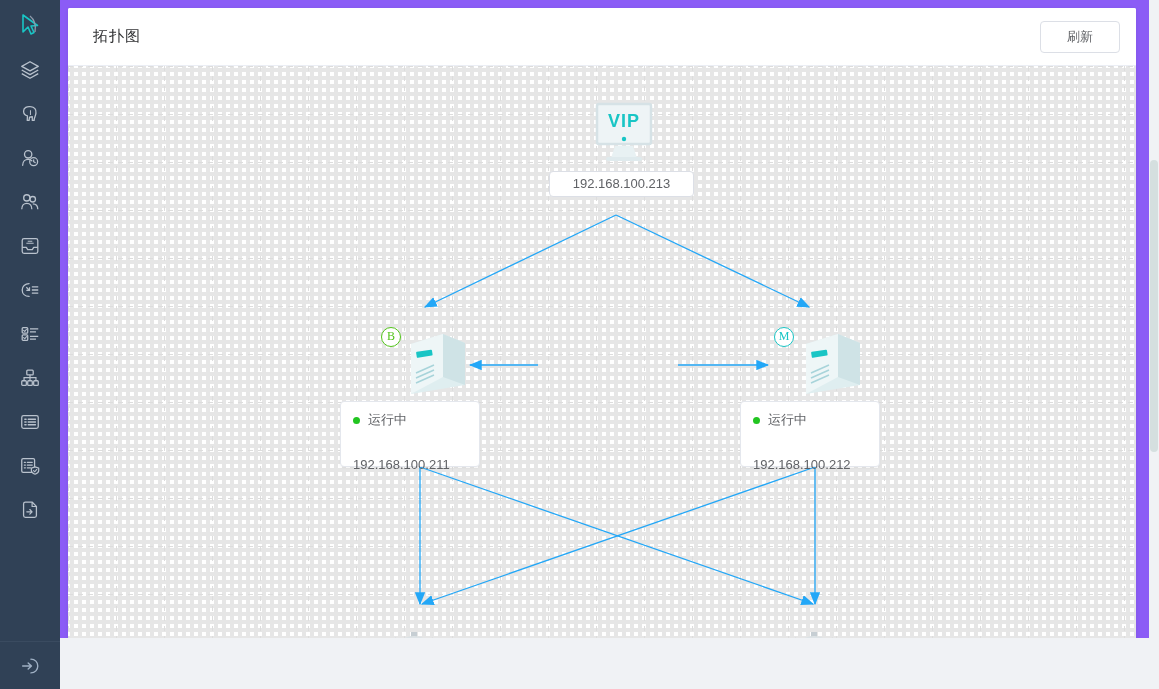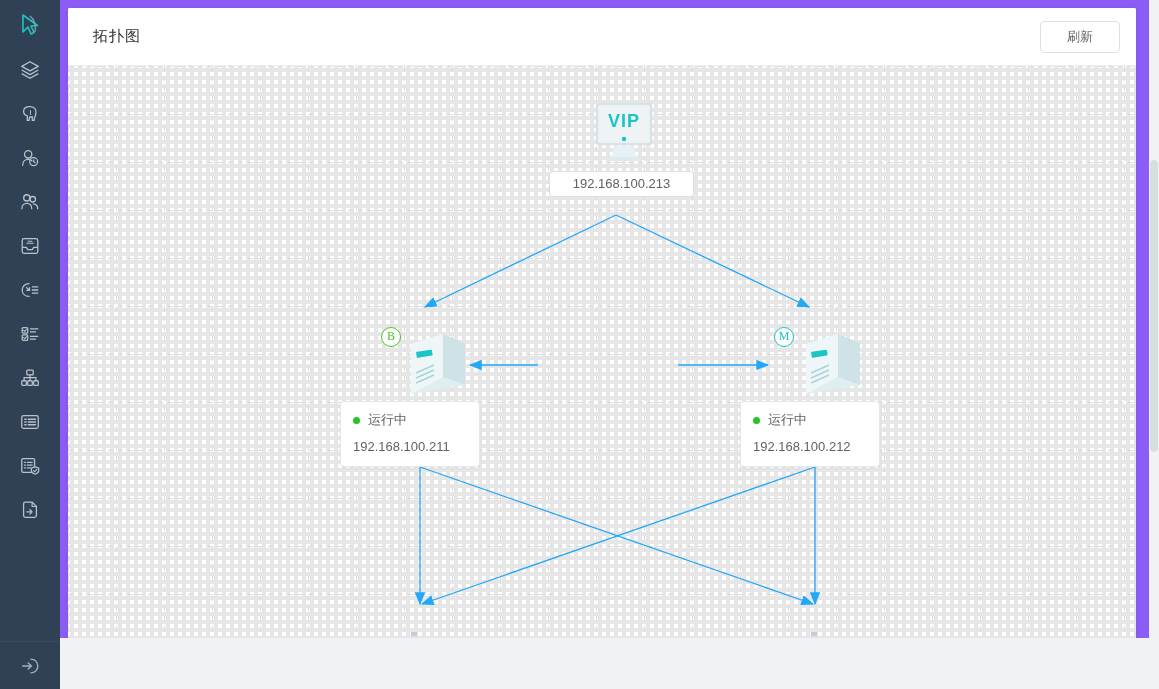--- a/index.html
+++ b/index.html
@@ -150,21 +150,21 @@
     width:140px; height:66px;
     background:#fff;
     border:1px solid #e4e7ed;
     border-radius:4px;
     box-shadow:0 1px 3px rgba(0,0,0,.05);
     padding:9px 12px;
   }
   .infocard .status{
     font-size:13px; color:#606266;
     display:flex; align-items:center; gap:8px;
-    margin-bottom:10px;
+    margin-bottom:28px;
   }
   .dot{
     width:7px; height:7px; border-radius:50%;
     background:#22c521; display:inline-block; flex:0 0 7px;
   }
   .infocard .ip{ font-size:13px; color:#606266; }
   .info-left{ left:272px; top:335px; }
   .info-right{ left:672px; top:335px; }
 
   .db-wrap{ width:60px; height:60px; }

